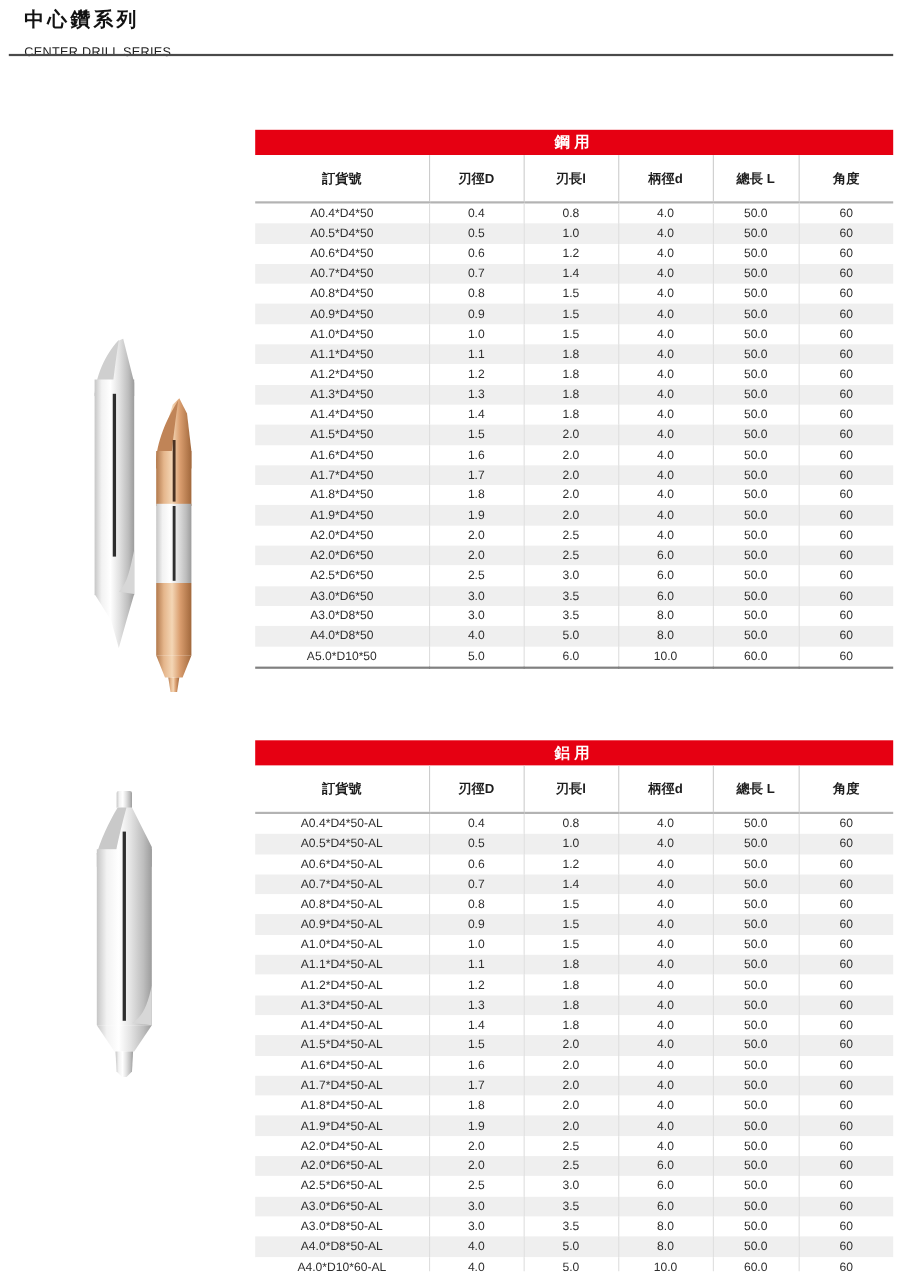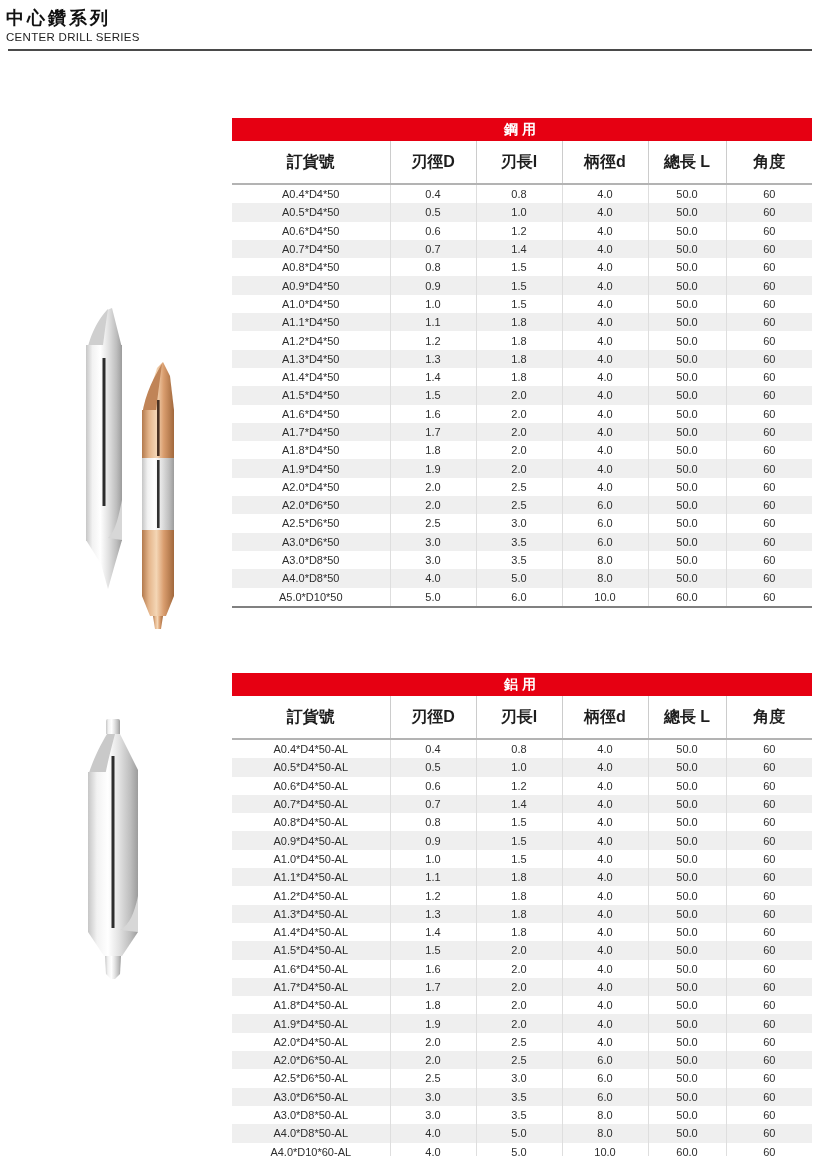--- a/index.html
+++ b/index.html
@@ -1,36 +1,36 @@
 <!DOCTYPE html>
 <html><head>
 <meta charset="utf-8">
 <style>
   html,body{margin:0;padding:0;background:#ffffff;}
   .page{
     position:relative;width:820px;height:1156px;background:#ffffff;overflow:hidden;
     font-family:"Liberation Sans","DejaVu Sans",sans-serif;
   }
   
-  .doc-header{position:absolute;left:6px;top:7px;}
+  .doc-header{position:absolute;left:22px;top:7px;}
   .title-zh{font-size:18px;font-weight:700;color:#121212;letter-spacing:3px;line-height:22px;}
-  .title-en{font-size:11.5px;color:#1e1e1e;letter-spacing:0.3px;margin-top:2px;}
+  .title-en{font-size:11.5px;color:#1e1e1e;letter-spacing:0.3px;margin-top:13px;}
   .header-rule{position:absolute;left:8px;right:8px;top:49px;height:0;border-top:2px solid #4a4a4a;}
 
   
   .tbl-wrap{position:absolute;left:232px;width:580px;}
   .tbl-steel{top:118px;}
   .tbl-alu{top:673px;}
   .banner{
     height:23px;line-height:23px;background:#e60012;color:#ffffff;
     font-size:14px;font-weight:700;text-align:center;letter-spacing:4px;
   }
   table{width:100%;border-collapse:collapse;table-layout:fixed;border-bottom:2px solid #808080;}
   th{
-    height:42px;font-size:16px;font-weight:700;color:#1d1d1d;text-align:center;
+    height:42px;font-size:12px;font-weight:700;color:#1d1d1d;text-align:center;
     background:#ffffff;border-right:1px solid #cccccc;border-bottom:2px solid #b3b3b3;
     padding:0;
   }
   th:last-child{border-right:none;}
   td{
     height:18.3px;font-size:11px;color:#2e2e2e;text-align:center;padding:0;
     border-right:1px solid #dedede;background:#ffffff;
   }
   td:last-child{border-right:none;}
   tbody tr:nth-child(even) td{background:#efefef;}

